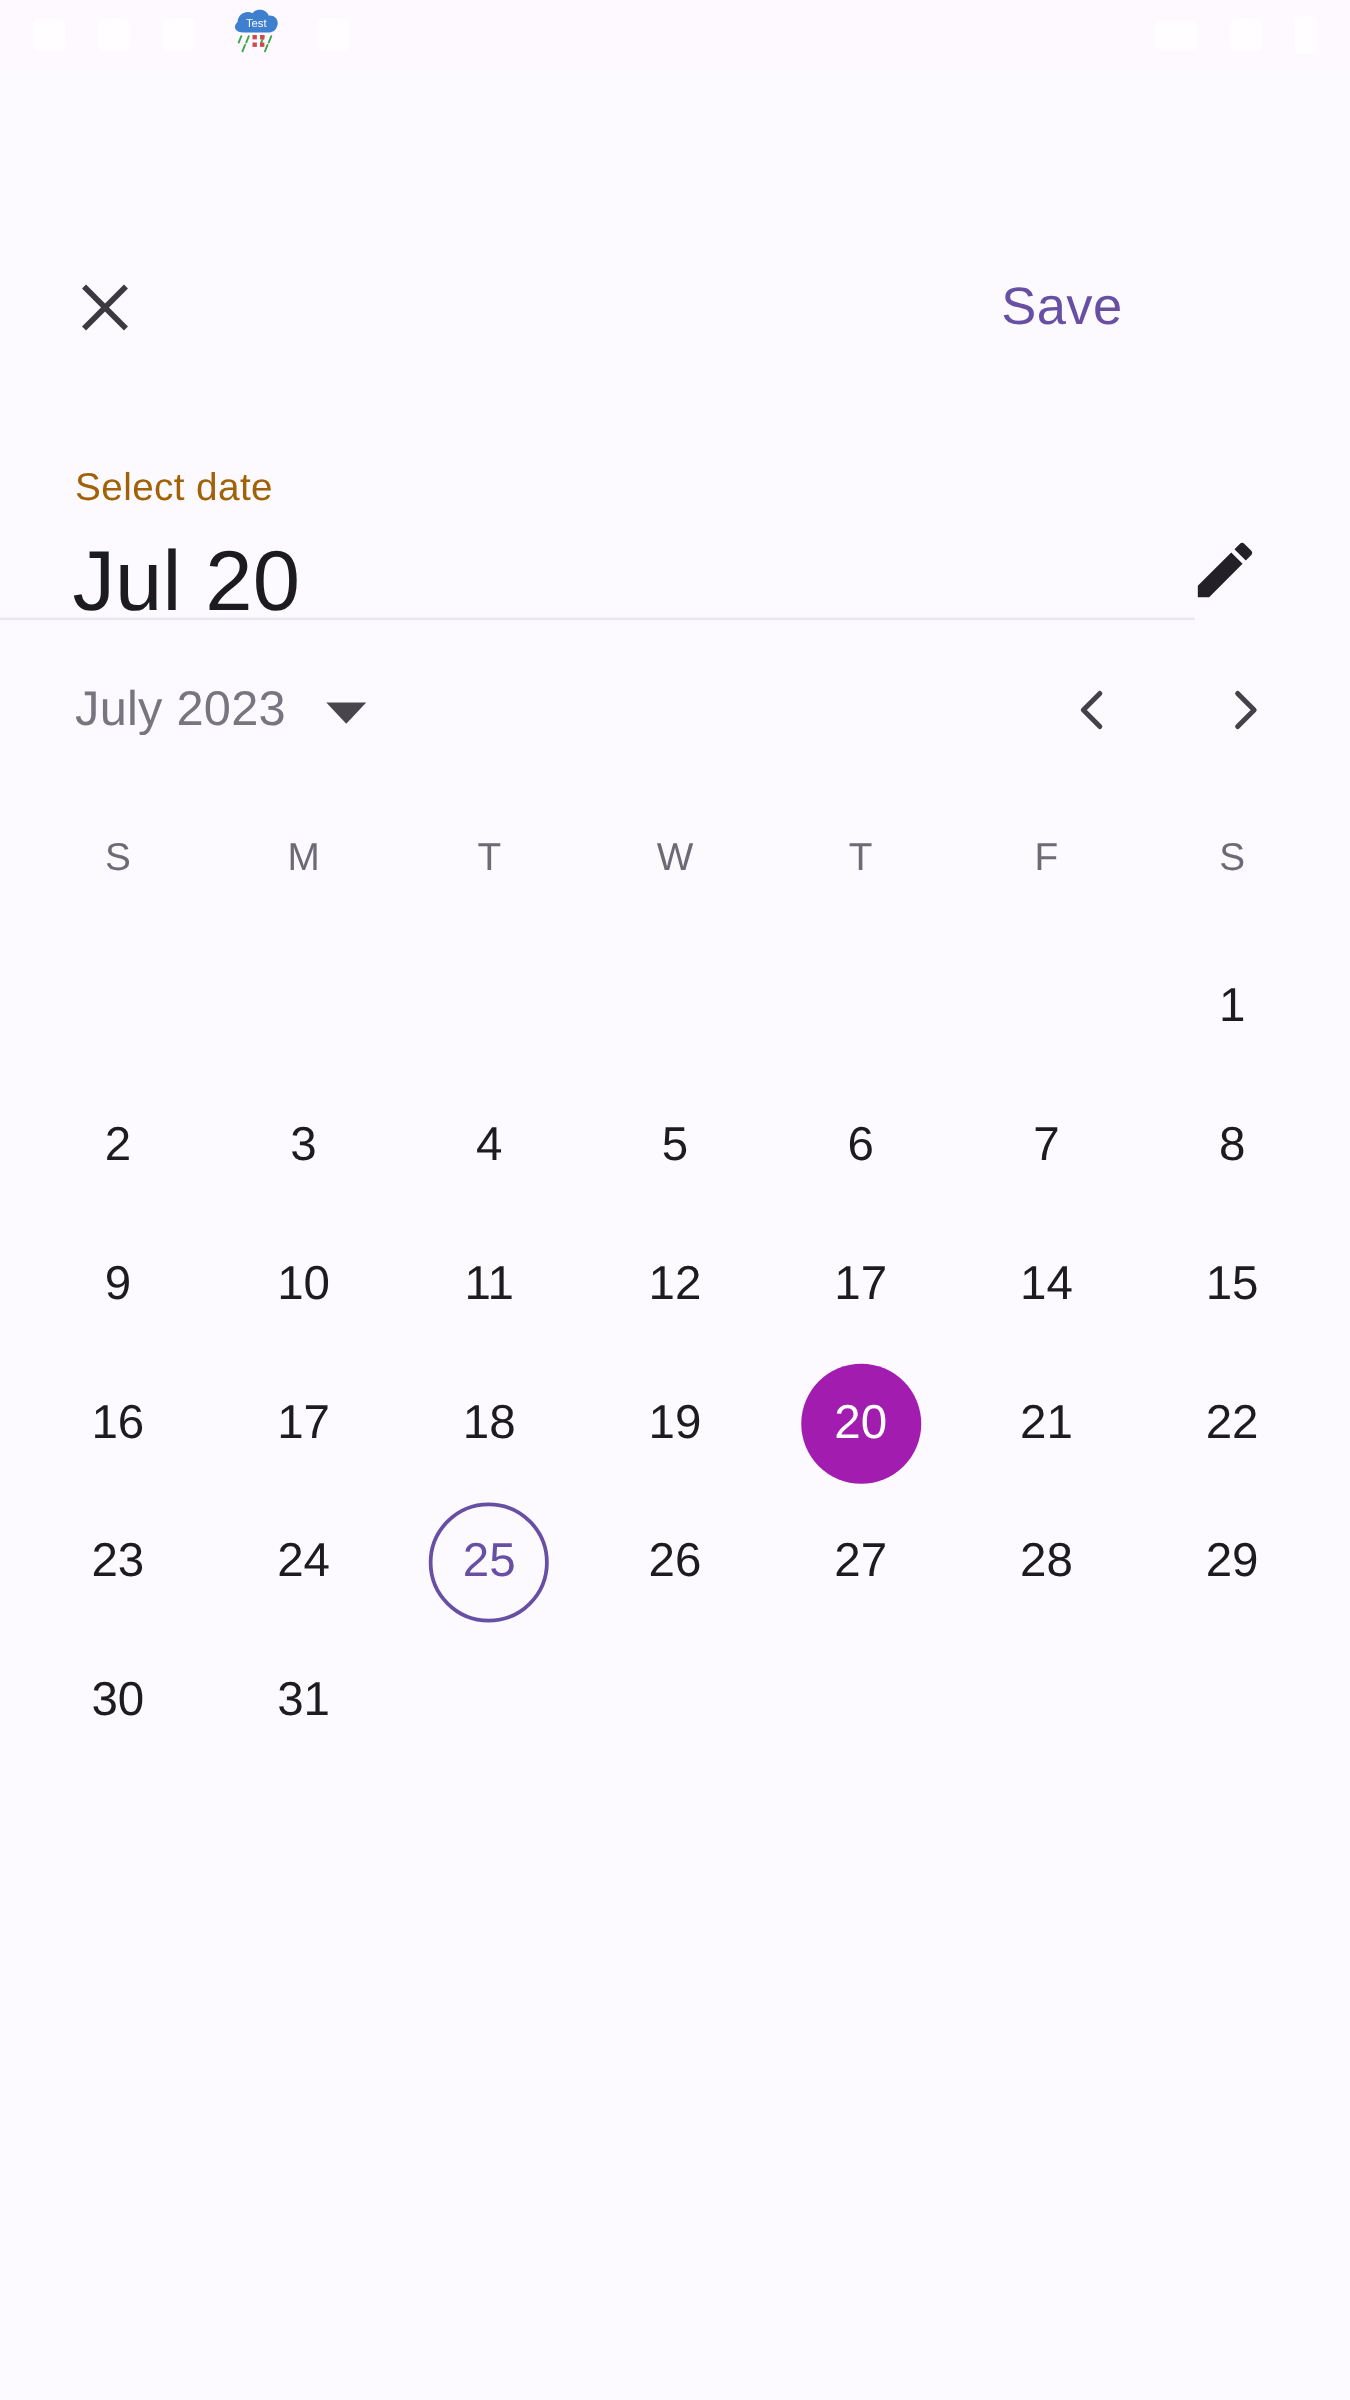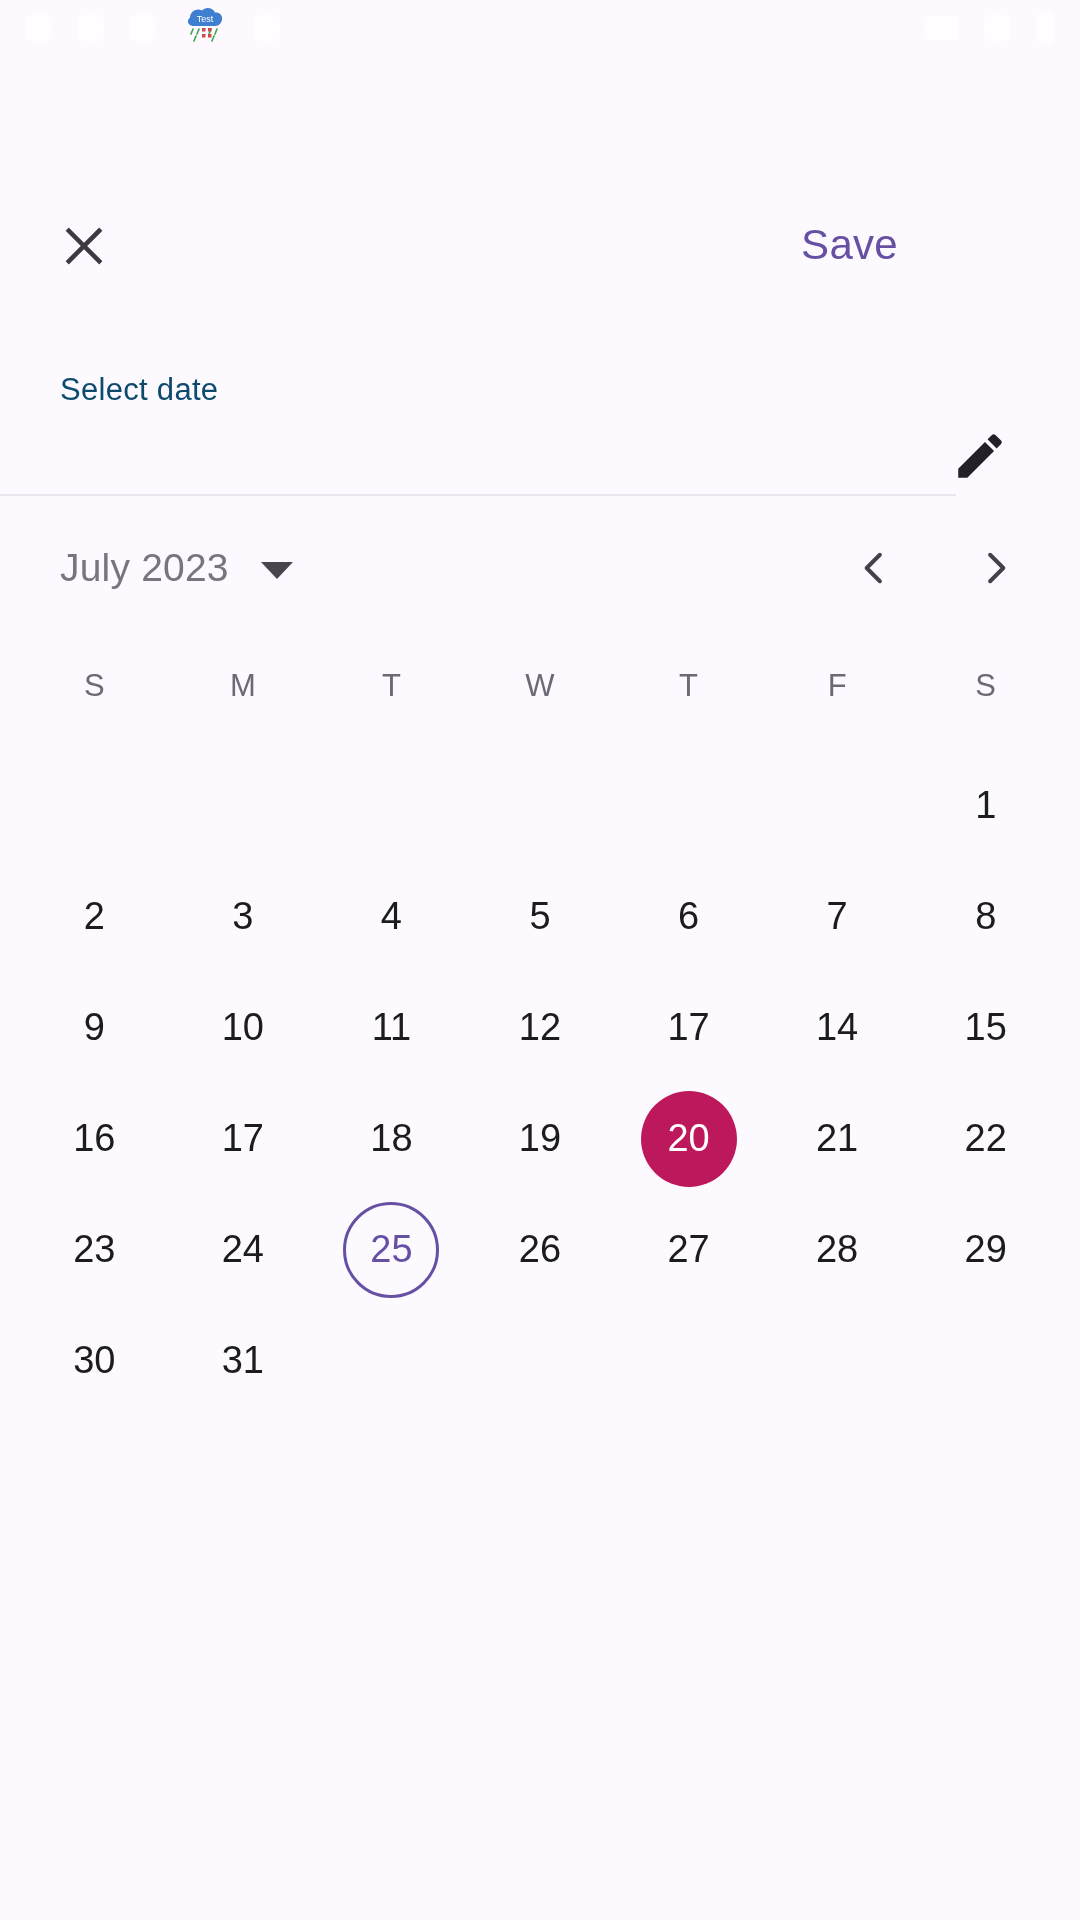--- a/index.html
+++ b/index.html
@@ -94,21 +94,21 @@
     cursor: pointer;
     padding: 0 6px;
   }
 
   .select-date-label {
     position: absolute;
     left: 60px;
     top: 316px;
     font-size: 31px;
     font-weight: 500;
-    color: #0c4a6e;
+    color: #a16207;
     letter-spacing: 0.3px;
   }
 
   .selected-date-text {
     position: absolute;
     left: 58px;
     top: 370px;
     font-size: 68px;
     font-weight: 400;
     color: #1c1b1f;
@@ -220,21 +220,21 @@
     border-radius: 50%;
     display: flex;
     align-items: center;
     justify-content: center;
     font-size: 38px;
     font-weight: 400;
     color: #1c1b1f;
     cursor: pointer;
   }
   .day-pill.selected {
-    background: #be185d;
+    background: #a21caf;
     color: #ffffff;
   }
   .day-pill.today {
     border: 3px solid #6750a4;
     color: #6750a4;
   }
 </style>
 </head>
 <body>
 
@@ -281,20 +281,21 @@
         <svg width="52" height="52" viewBox="0 0 24 24">
           <path d="M5 5 L19 19 M19 5 L5 19" stroke="#3c3940" stroke-width="2.1" stroke-linecap="square" fill="none"></path>
         </svg>
       </span>
     </div>
 
     <div class="save-btn">Save</div>
 
     <div class="select-date-label">Select date</div>
 
+    <div class="selected-date-text">Jul 20</div>
 
     <div class="edit-btn">
       <span>
         <svg width="58" height="58" viewBox="0 0 24 24">
           <path d="M3 17.25 L3 21 L6.75 21 L17.81 9.94 L14.06 6.19 L3 17.25 Z M20.71 7.04 C21.1 6.65 21.1 6.02 20.71 5.63 L18.37 3.29 C17.98 2.9 17.35 2.9 16.96 3.29 L15.13 5.12 L18.88 8.87 L20.71 7.04 Z" fill="#232027"></path>
         </svg>
       </span>
     </div>
   </div>
 

